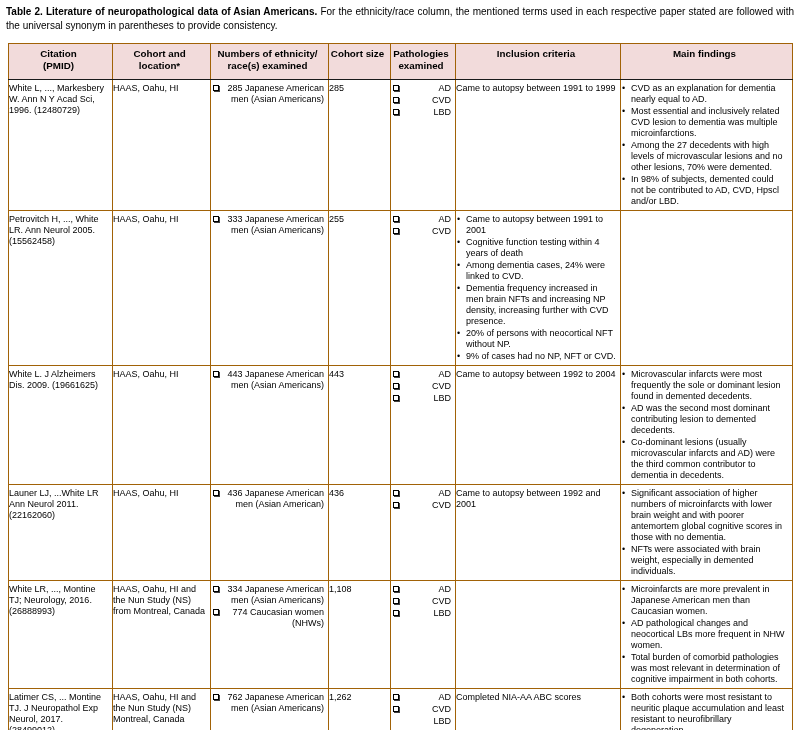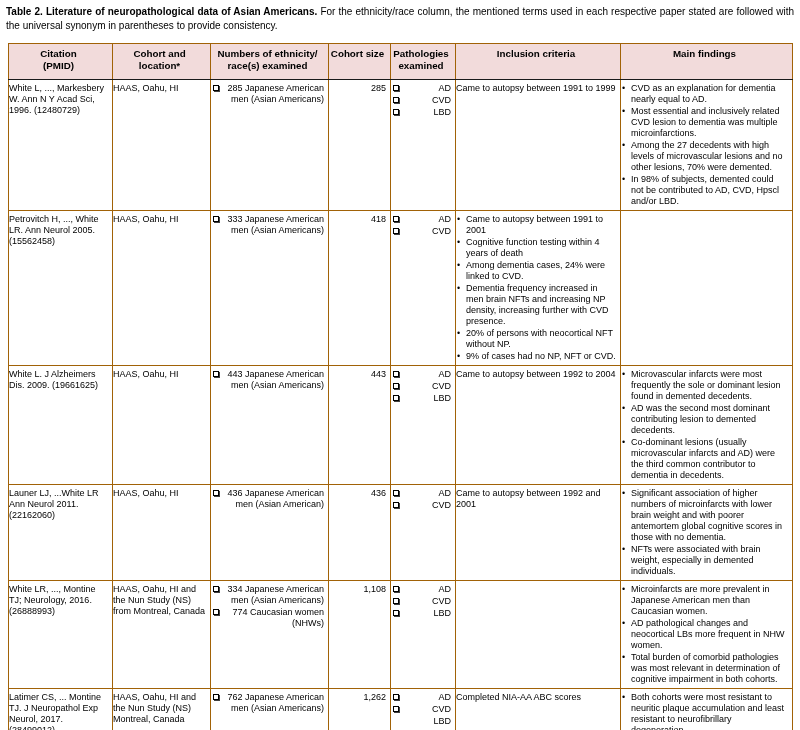--- a/index.html
+++ b/index.html
@@ -35,21 +35,21 @@
     height:36px; padding-top:4px;
     border-bottom:1.4px solid #1a1a1a;
   }
   tbody tr:nth-child(1){ height:114px; }
   tbody tr:nth-child(2){ height:103px; }
   tbody tr:nth-child(3){ height:105px; }
   tbody tr:nth-child(4){ height:69px;  }
   tbody tr:nth-child(5){ height:100px; }
   tbody tr:nth-child(6){ height:127px; }
 
-  td.c-size { text-align:right; }
+  td.c-size { text-align:left; }
 
   .cbx-item { display:flex; margin:0 0 1px 2px; }
   .cbx {
     flex:0 0 auto; width:6px; height:6px;
     border:1px solid #000;
     box-shadow:1px 1px 0 rgba(0,0,0,.75);
     margin:2px 6px 0 0;
   }
   .cbx-text { flex:1 1 auto;text-align:right; }
 
@@ -147,21 +147,21 @@
         </td>
     <td class="c-eth">
           <div class="eth-list">
             <div class="cbx-item">
               <span class="cbx"></span>
               <span class="cbx-text">333 Japanese American men (Asian Americans)</span>
             </div>
           </div>
         </td>
     <td class="c-size">
-          <div class="size">418</div>
+          <div class="size">255</div>
         </td>
     <td class="c-path">
           <div class="path-list">
             <div class="cbx-item">
               <span class="cbx"></span>
               <span class="cbx-text">AD</span>
             </div>
             <div class="cbx-item">
               <span class="cbx"></span>
               <span class="cbx-text">CVD</span>

